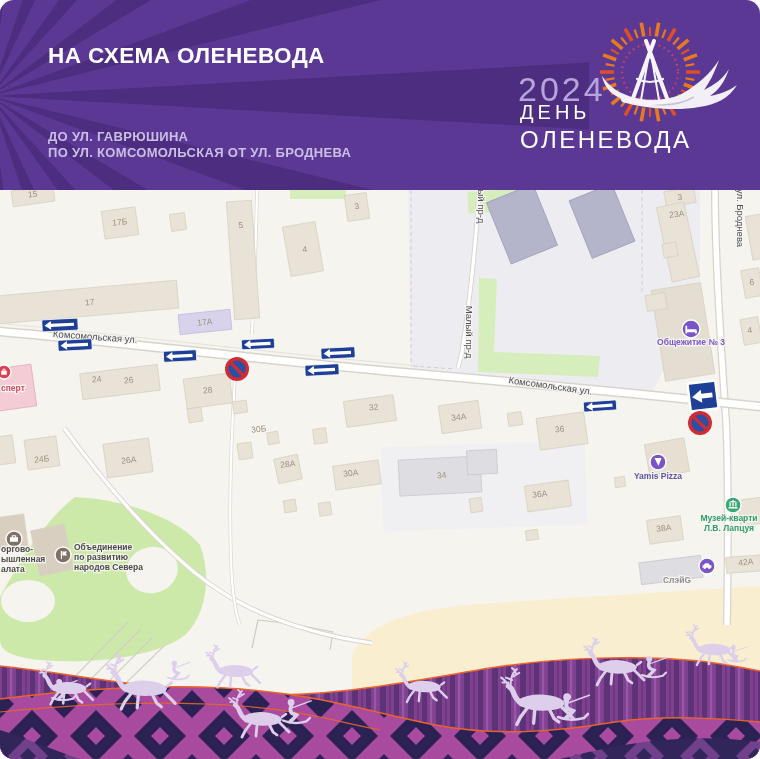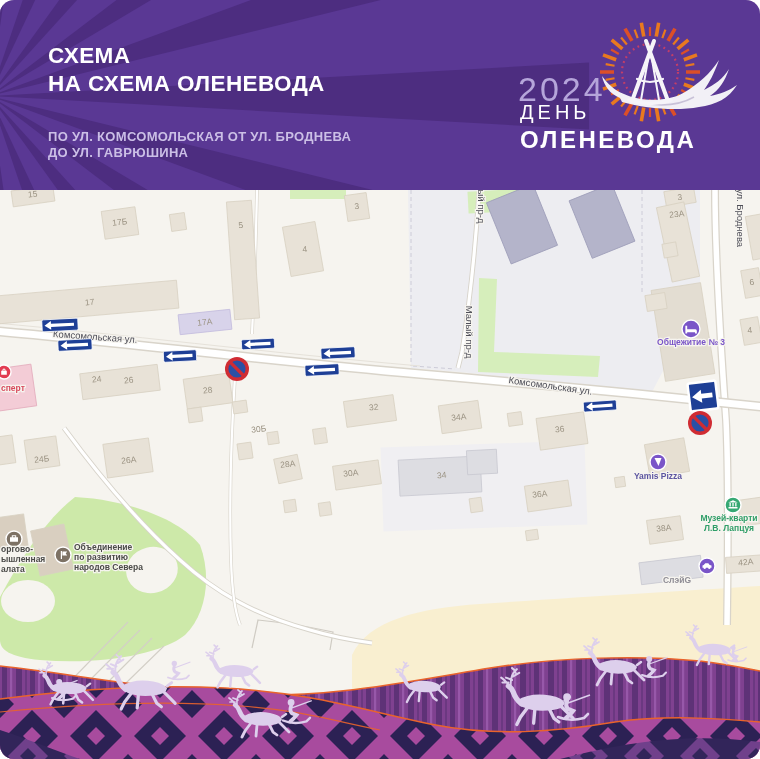--- a/index.html
+++ b/index.html
@@ -4,21 +4,21 @@
 <style>
   html,body{margin:0;padding:0;background:#ffffff;font-family:"Liberation Sans",sans-serif;}
   .card{position:relative;width:760px;height:759px;border-radius:14px;overflow:hidden;background:#f6f4ef;}
   
   header{position:absolute;left:0;top:0;width:760px;height:190px;background:#5a3894;overflow:hidden;}
   #rays-svg{position:absolute;left:0;top:0;}
   .title{position:absolute;left:48px;top:42px;color:#ffffff;font-size:22.5px;font-weight:800;line-height:28px;letter-spacing:.4px;white-space:nowrap;}
   .subtitle{position:absolute;left:48px;top:129px;color:#cbbfe6;font-size:13px;font-weight:700;line-height:15.5px;letter-spacing:.3px;white-space:nowrap;}
   .logo-year{position:absolute;left:518px;top:70px;width:78px;text-align:center;color:#b5a5da;font-size:34px;font-weight:400;letter-spacing:3px;}
   .logo-den{position:absolute;left:520px;top:101px;color:#ffffff;font-size:20px;font-weight:400;letter-spacing:4px;white-space:nowrap;}
-  .logo-olen{position:absolute;left:520px;top:126px;color:#fff;font-size:24px;font-weight:700;letter-spacing:2.5px;white-space:nowrap;}
+  .logo-olen{position:absolute;left:520px;top:126px;color:#fff;font-size:24px;font-weight:400;letter-spacing:2.5px;white-space:nowrap;}
   #emblem-svg{position:absolute;left:580px;top:14px;}
   
   .map{position:absolute;left:0;top:190px;width:760px;height:569px;}
   #map-svg text{font-family:"Liberation Sans",sans-serif;}
   .street-label{font-size:9.5px;fill:#4e4e58;paint-order:stroke;stroke:#f6f4ef;stroke-width:2.4px;}
   .bld-label{font-size:8.5px;fill:#9b9383;}
   .poi-label{font-size:8.5px;font-weight:700;paint-order:stroke;stroke:#f6f4ef;stroke-width:2.4px;}
 </style>
 </head>
 <body>
@@ -33,26 +33,25 @@
         <polygon points="-10,96 467.9179508145178,-266.7594689174249 505.37593815839864,-211.22571892234294" fill="#4d2d80"></polygon>
         <polygon points="-10,96 553.0958136557335,-111.17891939912082 572.6805679457816,-47.12007454714853" fill="#4d2d80"></polygon>
         <polygon points="-10,96 589.0644585091886,62.507097004101716 589.0644585091886,129.49290299589828" fill="#4d2d80"></polygon>
         <polygon points="-10,96 572.6805679457816,239.12007454714853 553.0958136557335,303.1789193991208" fill="#4d2d80"></polygon>
         <polygon points="-10,96 505.37593815839864,403.22571892234294 467.9179508145178,458.7594689174249" fill="#4d2d80"></polygon>
         <polygon points="-10,96 393.03235359379414,540.48275777205 340.9746049923293,582.6382913935959" fill="#4d2d80"></polygon>
         <polygon points="-10,96 245.4675749390436,638.8962314796117 183.35941713830655,663.9895560694179" fill="#4d2d80"></polygon>
         <polygon points="-10,96 75.57736022330701,689.8657385446734 8.846455446876906,695.703936219439" fill="#4d2d80"></polygon>
       </svg>
     <div class="title">
-      <div>СХЕМА</div>
       <div>НА СХЕМА ОЛЕНЕВОДА</div>
     </div>
     <div class="subtitle">
+      <div>ДО УЛ. ГАВРЮШИНА</div>
       <div>ПО УЛ. КОМСОМОЛЬСКАЯ ОТ УЛ. БРОДНЕВА</div>
-      <div>ДО УЛ. ГАВРЮШИНА</div>
     </div>
     <div class="logo-year">2024</div>
     <div class="logo-den">ДЕНЬ</div>
     <div class="logo-olen">ОЛЕНЕВОДА</div>
     <svg id="emblem-svg" width="180" height="118" viewBox="0 0 180 118">
       <g id="emblem-rays">
           <line x1="106" y1="58" x2="120" y2="58" stroke="#dc4f28" stroke-width="3.6"></line>
           <line x1="105.45307910843948" y1="64.2513343960095" x2="114.31634888554936" y2="65.81416799501187" stroke="#e8791f" stroke-width="2.2"></line>
           <line x1="103.8289343482927" y1="70.31272515972407" x2="116.98463103929542" y2="75.10100716628344" stroke="#e8791f" stroke-width="3.6"></line>
           <line x1="101.17691453623979" y1="76" x2="108.97114317029974" y2="80.5" stroke="#dc4f28" stroke-width="2.2"></line>

